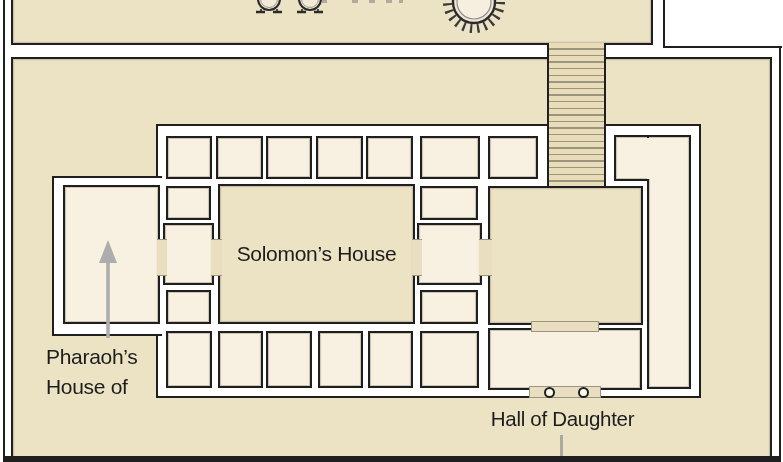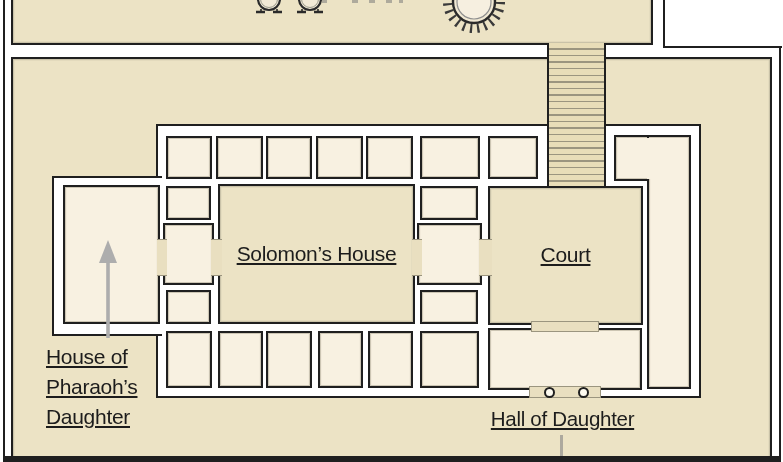--- a/index.html
+++ b/index.html
@@ -9,21 +9,21 @@
   }
   .abs{position:absolute;box-sizing:border-box;}
   .wall{position:absolute;background:#1f1f1f;}
   .tan{background:#ece3c5;border:2.5px solid #1f1f1f;box-shadow:inset 0 0 0 1.2px rgba(160,154,134,.45);}
   .band{background:#ffffff;border:2.5px solid #1f1f1f;}
   .room{position:absolute;box-sizing:border-box;background:#f8f1e1;border:2.5px solid #1f1f1f;
         box-shadow:inset 0 0 0 1.1px rgba(160,154,134,.5);}
   .tab{position:absolute;box-sizing:border-box;background:#e9dfc0;
        border-top:1.3px solid #9b957f;border-bottom:1.3px solid #9b957f;}
   .threshold{position:absolute;box-sizing:border-box;background:#e9dfc0;border:1.3px solid #9b957f;}
-  .lbl{position:absolute;font-size:21px;letter-spacing:-.3px;line-height:1.05;color:#1c1c1c;text-decoration:underline;}
+  .lbl{position:absolute;font-size:21px;letter-spacing:-.3px;line-height:1.05;color:#1c1c1c;}
   .lbl.center{display:flex;align-items:center;justify-content:center;text-align:center;}
   .stairs{
     position:absolute;box-sizing:border-box;
     border-left:2.5px solid #1f1f1f;border-right:2.5px solid #1f1f1f;
     background:repeating-linear-gradient(to bottom,#e8ddb8 0px,#e8ddb8 5.2px,#9b957f 5.2px,#9b957f 6.6px);
   }
   .pillar{position:absolute;box-sizing:border-box;width:11px;height:11px;border-radius:50%;
           background:#fdfaf0;border:2px solid #1f1f1f;}
   .dash{position:absolute;background:#aeaa9c;}
 </style>
@@ -117,27 +117,23 @@
   <div class="pillar" style="left:578px;top:387px;"></div>
 
   <svg class="abs" style="left:95px;top:238px;" width="26" height="102" viewBox="0 0 26 102">
     <line x1="13" y1="22" x2="13" y2="100" stroke="#adadad" stroke-width="3.6"></line>
     <polygon points="13,2 4,25 22,25" fill="#adadad"></polygon>
   </svg>
 
   <div class="lbl center" style="left:218px;top:184px;width:197px;height:140px;">
     <span>Solomon’s House</span>
   </div>
-  <div class="lbl center" style="left:488px;top:186px;width:155px;height:139px;">
-    <span>Court</span>
-  </div>
   <div class="lbl" style="left:46px;top:342px;width:140px;line-height:30px;">
+    <div>Pharaoh’s</div>
     <div>House of</div>
-    <div>Pharaoh’s</div>
-    <div>Daughter</div>
   </div>
   <div class="lbl" style="left:465px;top:408px;width:195px;text-align:center;font-size:20.5px;">
     <span>Hall of Daughter</span>
   </div>
   <div class="abs" style="left:560px;top:435px;width:2.6px;height:27px;background:#ada99e;"></div>
 
   <div class="wall" style="left:4px;top:455.5px;width:775px;height:6.5px;"></div>
 
 </div>
 

